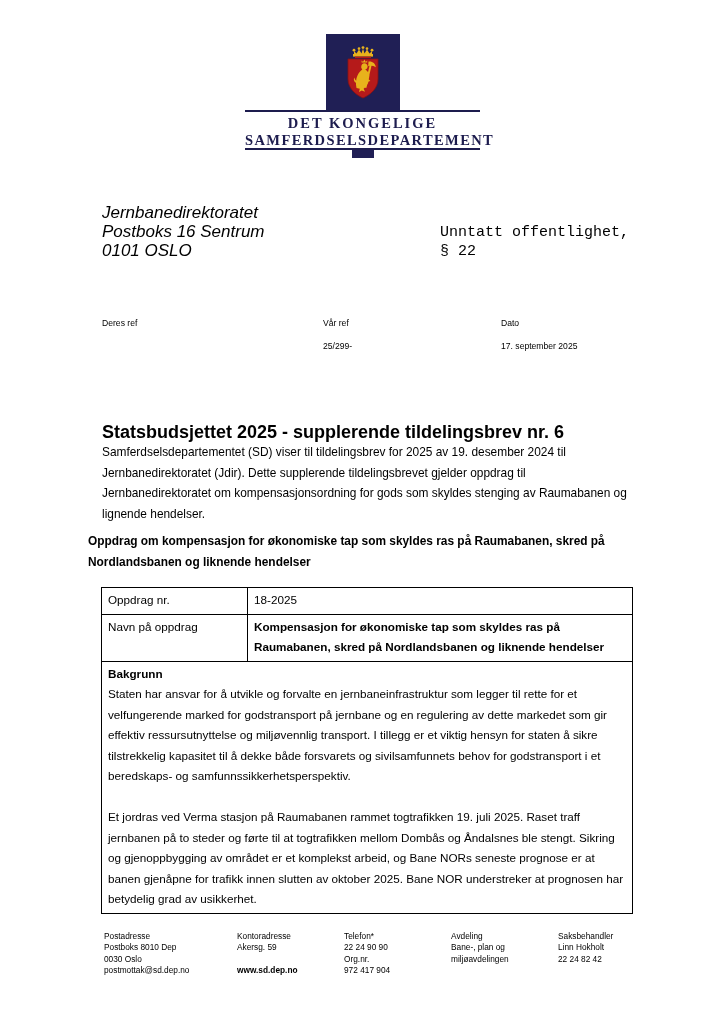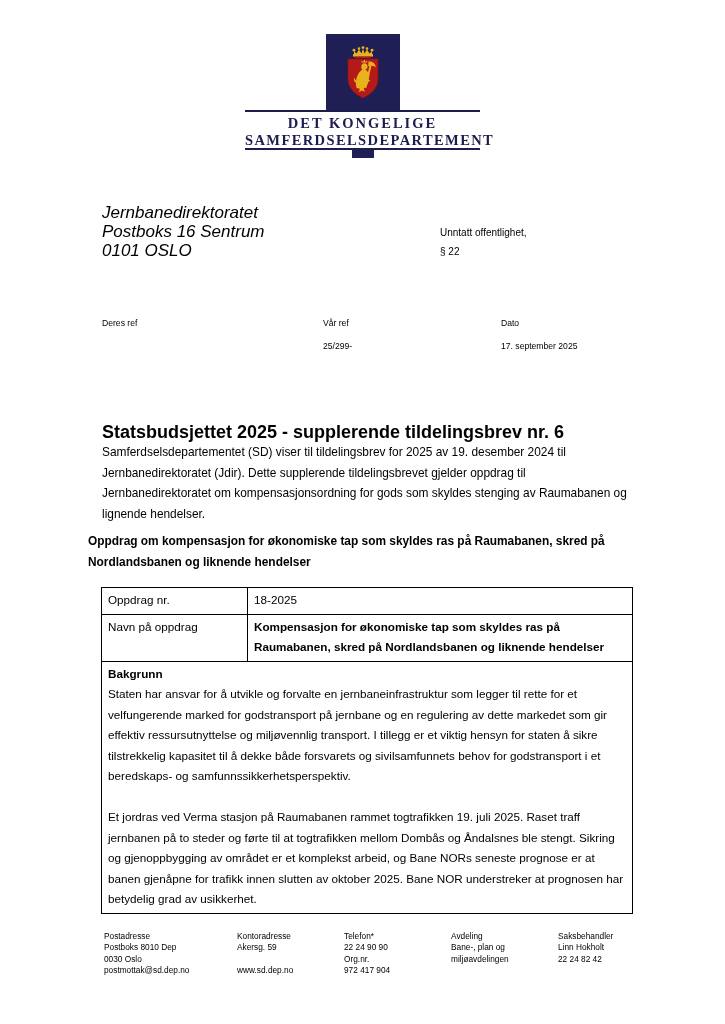--- a/index.html
+++ b/index.html
@@ -94,22 +94,23 @@
     font-size: 17px;
     line-height: 19px;
     font-style: italic;
   }
   .addr-line { white-space: pre; }
 
   .exempt-block {
     position: absolute;
     left: 440px;
     top: 223px;
-    font-size: 10px;
+    font-size: 15px;
     line-height: 19px;
+    font-family: Liberation Mono, monospace;
   }
 
   
   .ref-row {
     position: absolute;
     left: 102px;
     top: 318px;
     width: 540px;
     font-size: 8.6px;
     line-height: 11px;
@@ -194,21 +195,21 @@
   .f-col {
     position: absolute;
     top: 0;
   }
   .f-col.f1 { left: 0px; }
   .f-col.f2 { left: 133px; }
   .f-col.f3 { left: 240px; }
   .f-col.f4 { left: 347px; }
   .f-col.f5 { left: 454px; }
   .f-line { display: block; white-space: pre; }
-  .f-line.gap { margin-top: 11.4px; }
+  .f-line.gap { margin-top: 11.4px; font-weight: bold; }
 </style>
 </head>
 <body>
 
 <div class="page">
 
   <div class="letterhead">
     <div class="crest-wrap">
       <svg class="crest-svg" width="42" height="54" viewBox="0 0 42 54">
 

